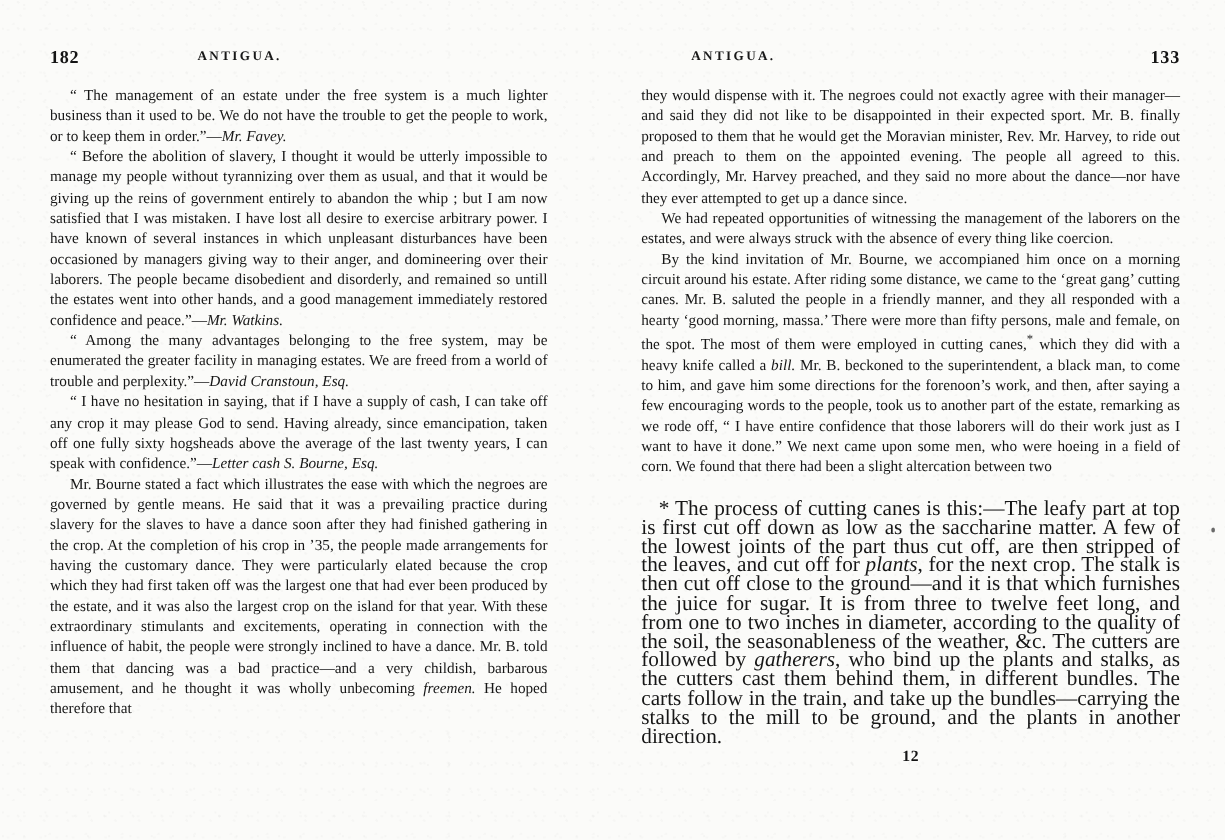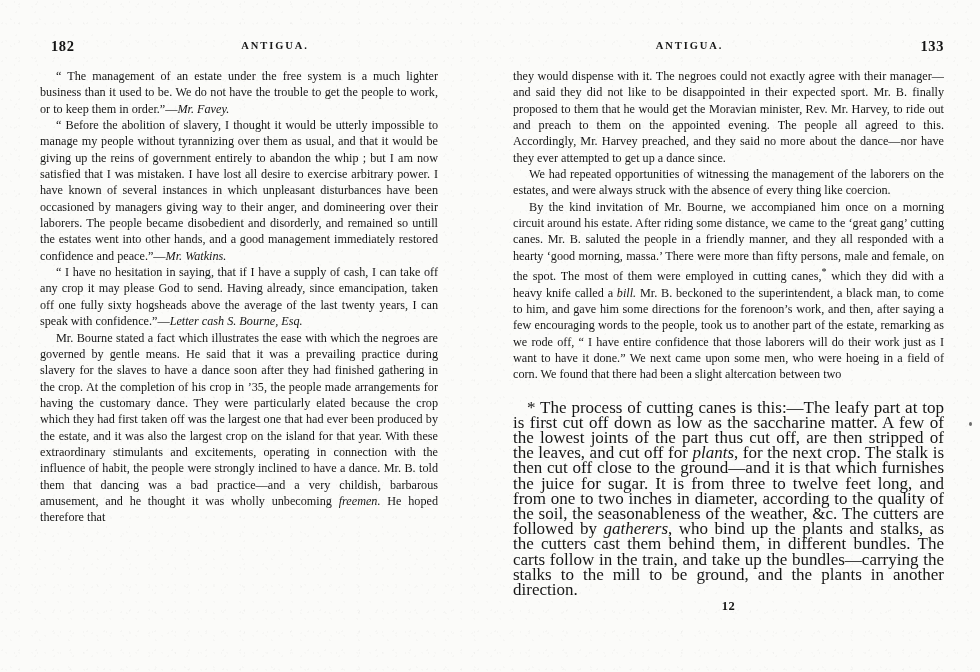--- a/index.html
+++ b/index.html
@@ -51,26 +51,24 @@
   }
   .headline.left-head  { justify-content: flex-start; }
   .headline.right-head { justify-content: flex-end; }
 
   .folio {
     font-family: "Liberation Serif", "DejaVu Serif", serif;
     font-weight: bold;
     font-size: 14.5px;
     letter-spacing: 0.6px;
     color: #141414;
-    margin-left: 11px;
   }
   .running-title {
     position: absolute;
     left: 0; right: 0;
-    text-align: center;
     font-size: 10.5px;
     font-weight: bold;
     letter-spacing: 1.9px;
     color: #181818;
     text-transform: uppercase;
     top: 2px;
     font-family: Liberation Serif, serif;
   }
   .page-left .running-title  { left: 118px; right: 46px; }
   .page-right .running-title { left: 40px;  right: 118px; }
@@ -132,20 +130,21 @@
     <div class="page-half page-left">
 
       <div class="headline left-head">
         <span class="folio">182</span>
         <span class="running-title">ANTIGUA.</span>
       </div>
 
       <div class="body-col">
         <p>“ The management of an estate under the free system is a much lighter business than it used to be. We do not have the trouble to get the people to work, or to keep them in order.”—<i>Mr. Favey.</i></p>
         <p>“ Before the abolition of slavery, I thought it would be utterly impossible to manage my people without tyrannizing over them as usual, and that it would be giving up the reins of government entirely to abandon the whip ; but I am now satisfied that I was mistaken. I have lost all desire to exercise arbitrary power. I have known of several instances in which unpleasant disturbances have been occasioned by managers giving way to their anger, and domineering over their laborers. The people became disobedient and disorderly, and remained so untill the estates went into other hands, and a good management immediately restored confidence and peace.”—<i>Mr. Watkins.</i></p>
+        <p>“ Among the many advantages belonging to the free system, may be enumerated the greater facility in managing estates. We are freed from a world of trouble and perplexity.”—<i>David Cranstoun, Esq.</i></p>
         <p>“ I have no hesitation in saying, that if I have a supply of cash, I can take off any crop it may please God to send. Having already, since emancipation, taken off one fully sixty hogsheads above the average of the last twenty years, I can speak with confidence.”—<i>Letter cash S. Bourne, Esq.</i></p>
         <p>Mr. Bourne stated a fact which illustrates the ease with which the negroes are governed by gentle means. He said that it was a prevailing practice during slavery for the slaves to have a dance soon after they had finished gathering in the crop. At the completion of his crop in ’35, the people made arrangements for having the customary dance. They were particularly elated because the crop which they had first taken off was the largest one that had ever been produced by the estate, and it was also the largest crop on the island for that year. With these extraordinary stimulants and excitements, operating in connection with the influence of habit, the people were strongly inclined to have a dance. Mr. B. told them that dancing was a bad practice—and a very childish, barbarous amusement, and he thought it was wholly unbecoming <i>freemen.</i> He hoped therefore that</p>
       </div>
     </div>
 
     <div class="page-half page-right">
 
       <div class="headline right-head">
         <span class="running-title">ANTIGUA.</span>
         <span class="folio">133</span>

